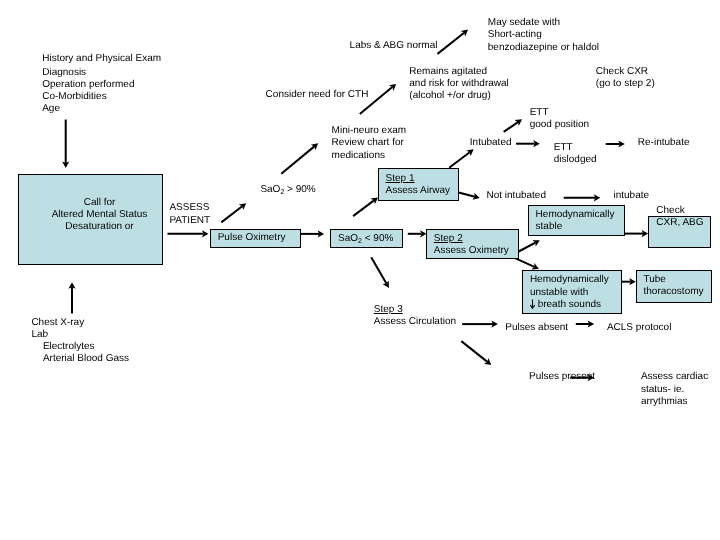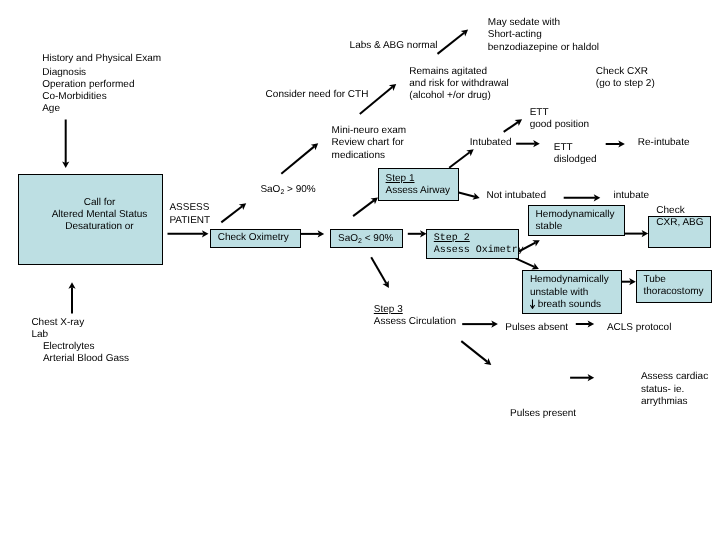--- a/index.html
+++ b/index.html
@@ -154,21 +154,21 @@
     <div>Desaturation or</div>
   </div>
 
   <div class="tx" style="left:169.4px;top:202.3px;">
     <div>ASSESS</div>
     <div>PATIENT</div>
   </div>
 
   <div class="bx" style="left:210.4px;top:229.1px;width:90.4px;height:19.1px;"></div>
   <div class="tx" style="left:217.7px;top:232.4px;">
-      <div>Check Oximetry</div>
+      <div>Pulse Oximetry</div>
     </div>
 
   <div class="tx" style="left:260.4px;top:184.1px;">
       <div><span>SaO</span><sub>2</sub><span> &gt; 90%</span></div>
     </div>
 
   <div class="bx" style="left:330px;top:228.7px;width:72.8px;height:19.2px;"></div>
   <div class="tx" style="left:338px;top:232.9px;">
       <div><span>SaO</span><sub>2</sub><span> &lt; 90%</span></div>
     </div>
@@ -204,21 +204,21 @@
     <div>(go to step 2)</div>
   </div>
 
   <div class="bx" style="left:378.3px;top:168px;width:81px;height:32.8px;"></div>
   <div class="tx" style="left:385.6px;top:172.6px;">
     <div class="u">Step 1</div>
     <div>Assess Airway</div>
   </div>
 
   <div class="bx" style="left:426.4px;top:229.1px;width:92.2px;height:30.2px;"></div>
-  <div class="tx" style="left:433.8px;top:233.1px;font-family:Liberation Mono, monospace;">
+  <div class="tx" style="left:433.8px;top:233.1px;">
     <div class="u">Step 2</div>
     <div>Assess Oximetry</div>
   </div>
 
   <div class="tx" style="left:373.8px;top:303.5px;">
     <div class="u">Step 3</div>
     <div>Assess Circulation</div>
   </div>
 
   <div class="tx" style="left:469.8px;top:136.6px;">
@@ -273,21 +273,21 @@
     <div>thoracostomy</div>
   </div>
 
   <div class="tx" style="left:505.3px;top:321.7px;">
       <div>Pulses absent</div>
     </div>
   <div class="tx" style="left:606.9px;top:321.7px;">
       <div>ACLS protocol</div>
     </div>
 
-  <div class="tx" style="left:510px;top:370.9px;margin-top:37px;">
+  <div class="tx" style="left:529px;top:370.9px;">
       <div>Pulses present</div>
     </div>
 
   <div class="tx" style="left:606.9px;top:371.3px;margin-left:34px;">
     <div>Assess cardiac</div>
     <div>status- ie.</div>
     <div>arrythmias</div>
   </div>
 
 </div>

